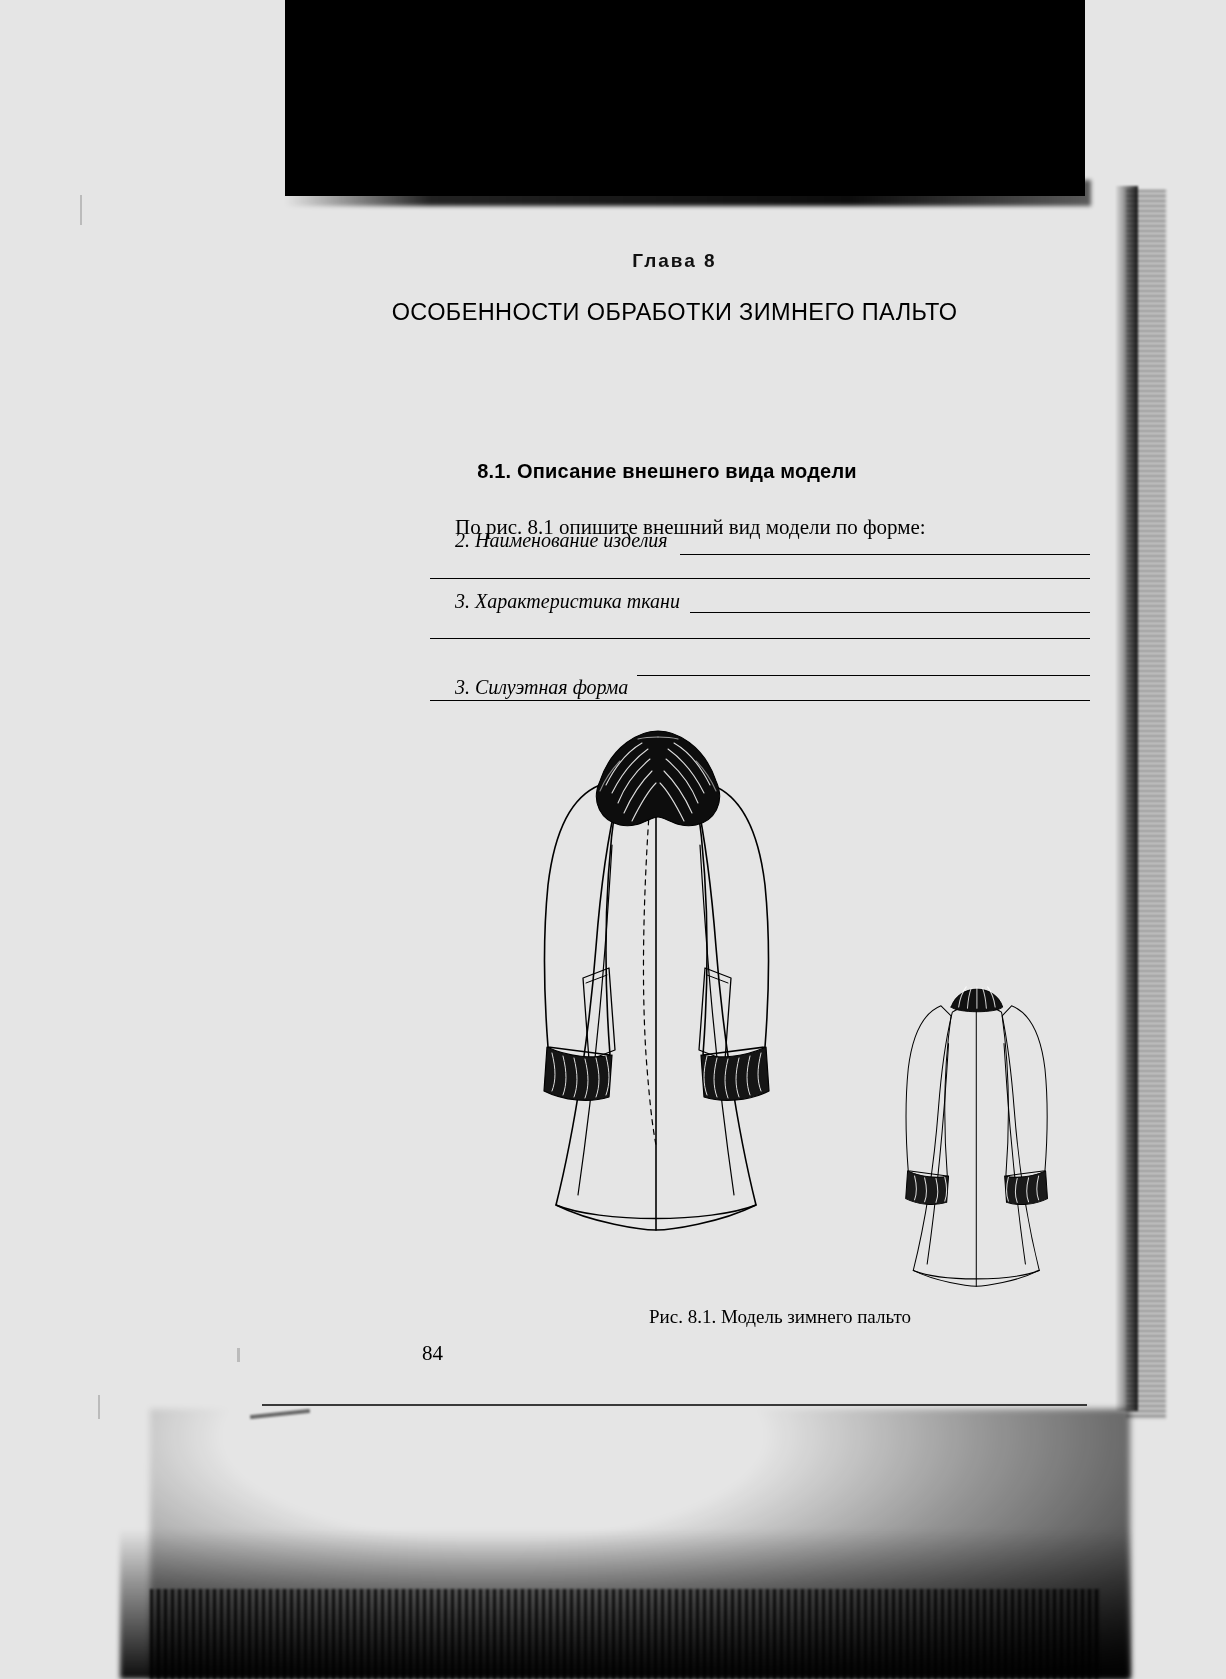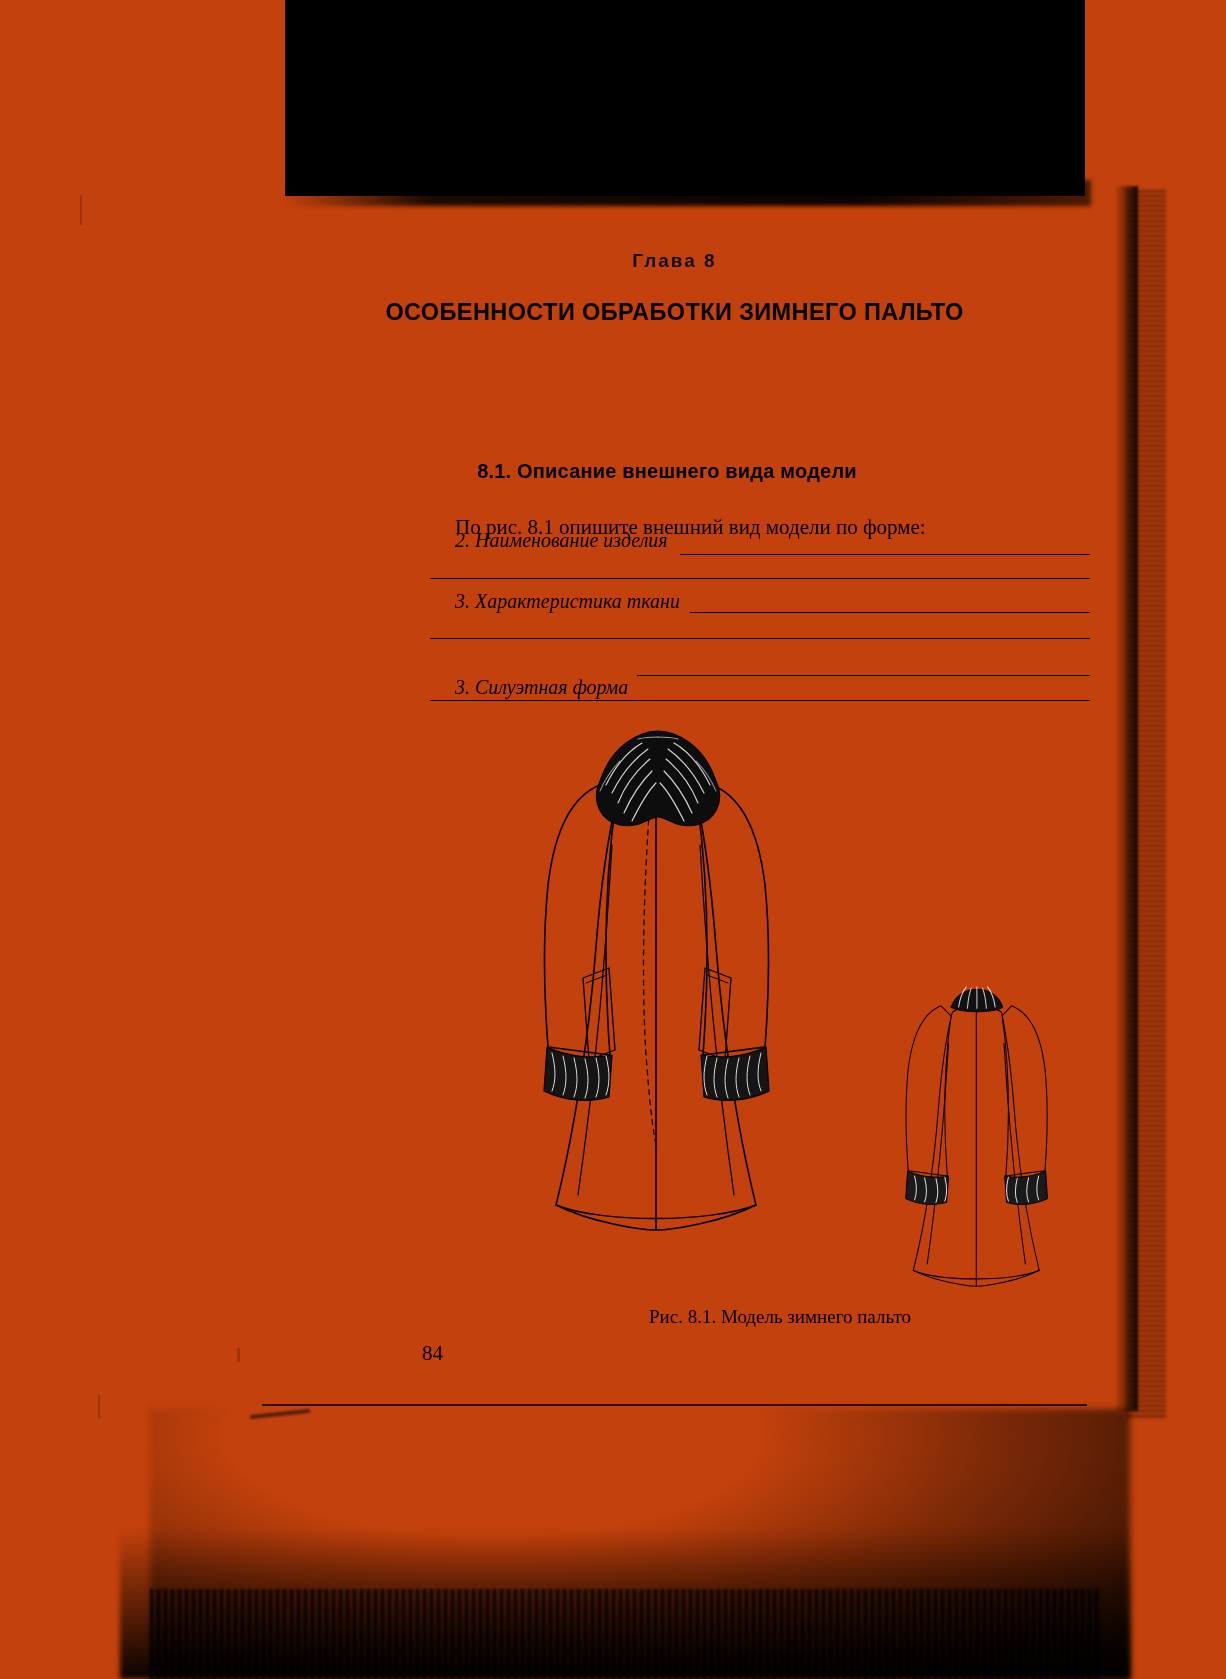--- a/index.html
+++ b/index.html
@@ -5,21 +5,21 @@
   html, body {
     margin: 0;
     padding: 0;
     background: #ffffff;
   }
   #page {
     position: relative;
     width: 1226px;
     height: 1679px;
     overflow: hidden;
-    background: #c2410c;
+    background: #e5e5e5;
     font-family: "Liberation Serif", serif;
   }
 
   
   .scan-top-smear {
     position: absolute;
     left: 285px;
     top: 0px;
     width: 800px;
     height: 196px;
@@ -129,21 +129,21 @@
     letter-spacing: 2px;
     color: #111;
   }
   .chapter-title {
     position: absolute;
     left: 262px;
     top: 283px;
     width: 825px;
     text-align: center;
     font-family: "Liberation Sans", sans-serif;
-    font-weight: bold;
+    font-weight: normal;
     font-size: 23.5px;
     letter-spacing: 0.4px;
     color: #000;
   }
   .section-title {
     position: absolute;
     left: 262px;
     top: 443px;
     width: 810px;
     text-align: center;

